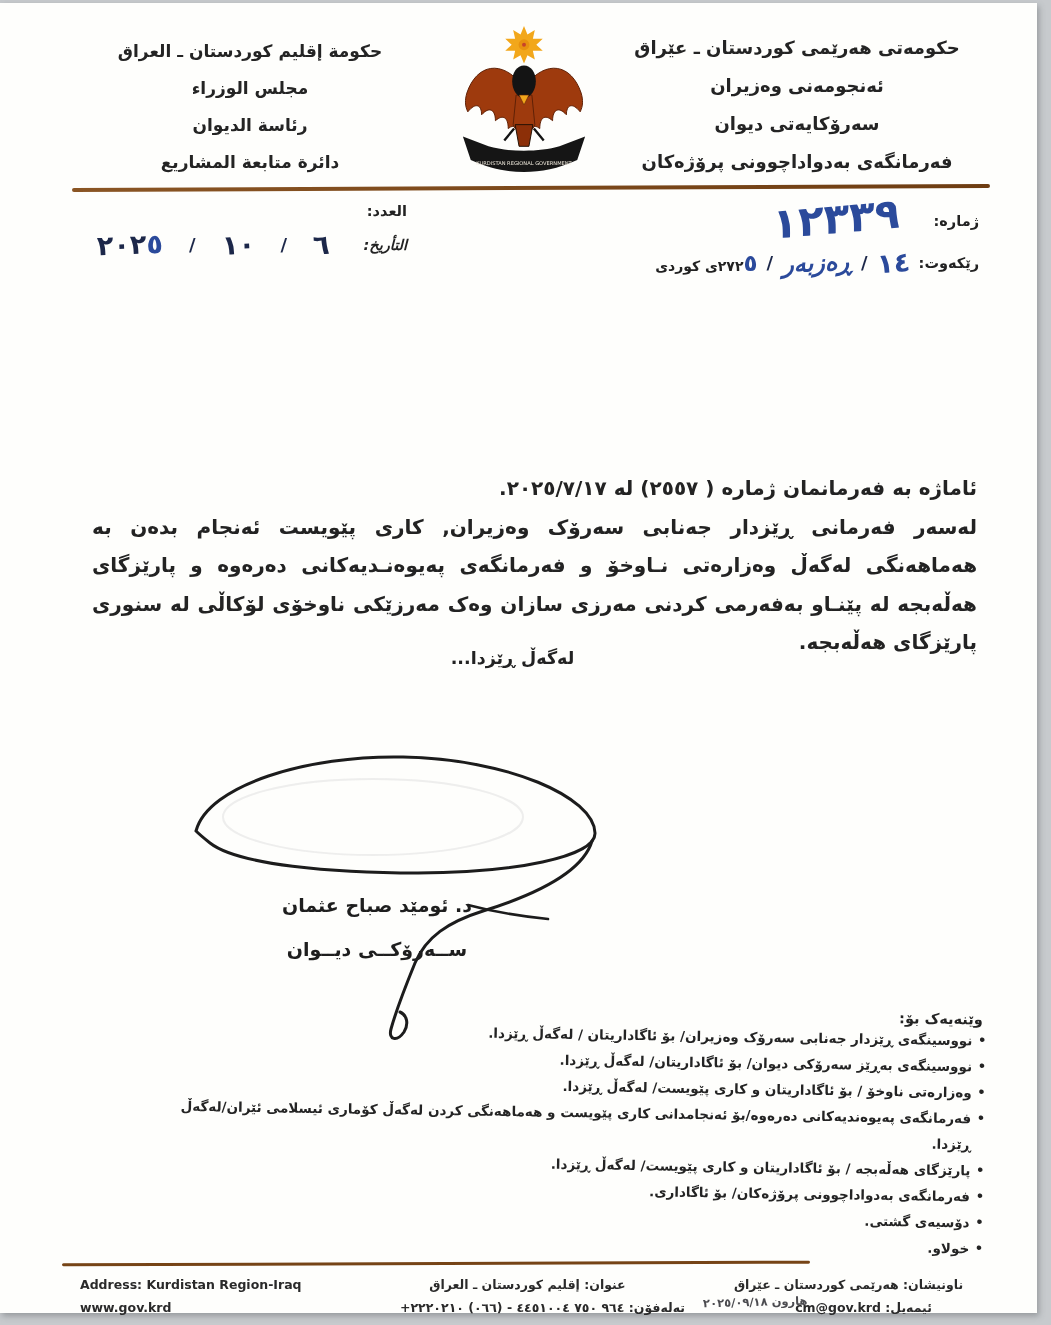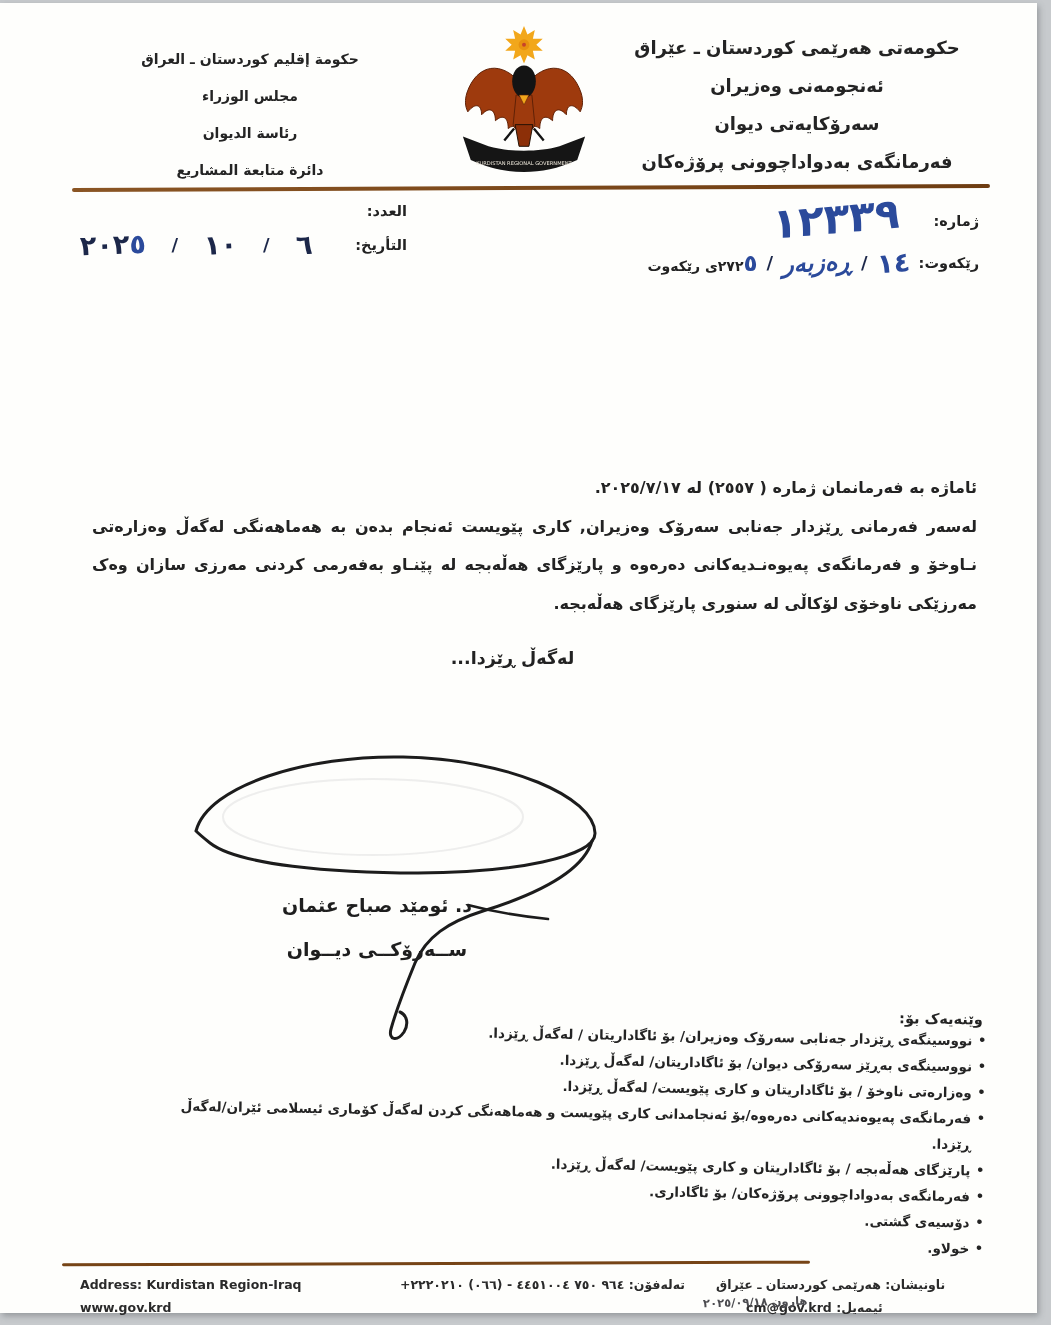--- a/index.html
+++ b/index.html
@@ -10,21 +10,21 @@
     -webkit-font-smoothing:antialiased;
   }
   .page{
     position:absolute;left:0;top:3px;width:1037px;height:1310px;
     background:#fefefc;
     box-shadow:2px 3px 6px rgba(90,95,100,.45);
   }
   
   .hdr-col{position:absolute;font-weight:bold;color:#242424;text-align:center;}
   .hdr-kurdish{right:50px;top:26px;width:380px;direction:rtl;font-size:18px;line-height:38px;}
-  .hdr-arabic{left:70px;top:38px;width:360px;direction:rtl;font-size:14px;line-height:37px;}
+  .hdr-arabic{left:70px;top:30px;width:360px;direction:rtl;font-size:17px;line-height:37px;}
   .emblem{position:absolute;left:455px;top:20px;width:138px;height:152px;}
   .rule-top{
     position:absolute;left:72px;top:183px;width:918px;height:4px;
     background:linear-gradient(to right,#8a5524,#6e3d12);
     transform:rotate(-0.25deg);border-radius:2px;
   }
   
   .meta-right{position:absolute;right:58px;top:194px;width:420px;direction:rtl;color:#222;}
   .meta-line{display:flex;direction:rtl;align-items:center;gap:9px;font-size:14.5px;font-weight:bold;}
   .hand{color:#2b4a9b;font-weight:bold;}
@@ -32,49 +32,49 @@
     font-size:42px;letter-spacing:8px;transform:rotate(-5deg) skewX(-6deg);
     display:inline-block;margin-right:24px;margin-top:-6px;
   }
   .hand-day{font-size:27px;transform:rotate(-4deg);display:inline-block;}
   .hand-month{font-size:24px;font-style:italic;transform:rotate(-3deg);display:inline-block;letter-spacing:2px;}
   .year-wrap{font-size:14px;font-weight:bold;}
   .year-wrap .hand{font-size:23px;}
   .meta-left{position:absolute;left:72px;top:200px;width:335px;direction:rtl;color:#222;}
   .meta-left .lbl{font-size:14.5px;font-weight:bold;text-align:right;}
   .ar-date{display:flex;direction:rtl;align-items:center;gap:26px;margin-top:10px;}
-  .ar-date .lbl{margin-left:17px;}
+  .ar-date .lbl{margin-left:8px;font-style:italic;}
   .navy{color:#1c2749;font-weight:bold;font-size:27px;transform:rotate(-3deg);display:inline-block;}
   .slash{font-size:18px;font-weight:bold;color:#1c2749;}
   
   .subject{position:absolute;left:0;right:40px;top:328px;text-align:center;direction:rtl;
     font-size:20.5px;font-weight:bold;color:#1f1f1f;line-height:57px;}
   .bodytext{position:absolute;left:92px;right:60px;top:466px;direction:rtl;color:#232323;
-    font-size:16px;font-weight:600;line-height:38.5px;}
+    font-size:20px;font-weight:600;line-height:38.5px;}
   .bodytext .ref{text-align:right;}
   .bodytext .para{text-align:justify;}
   .closing{position:absolute;left:0;right:60px;top:645px;text-align:center;direction:rtl;
     font-size:17.5px;font-weight:bold;color:#222;padding-left:48px;}
   
   .signature{position:absolute;left:168px;top:742px;width:445px;height:300px;}
   .signer{position:absolute;left:262px;top:880px;width:230px;text-align:center;direction:rtl;
     font-size:19px;font-weight:bold;color:#1e1e1e;line-height:44px;}
   
   .cc{position:absolute;right:52px;top:1002px;left:150px;direction:rtl;color:#242424;
     transform:rotate(0.9deg);}
   .cc-head{font-size:14.5px;font-weight:bold;text-align:right;margin-right:4px;}
   .cc-item{font-size:13.5px;font-weight:600;text-align:right;line-height:26px;padding-right:14px;position:relative;}
   .cc-item::before{content:"•";position:absolute;right:0;top:0;font-size:13px;}
   
   .rule-bottom{position:absolute;left:62px;top:1259px;width:748px;height:3px;
     background:#764416;transform:rotate(-0.2deg);border-radius:2px;}
   .foot{position:absolute;top:1270px;font-size:12.5px;font-weight:bold;color:#2a2a2a;line-height:23px;}
   .foot-en{left:80px;direction:ltr;text-align:left;}
   .foot-mid{left:335px;width:385px;direction:rtl;text-align:center;}
-  .foot-right{right:56px;width:265px;direction:rtl;text-align:left;}
+  .foot-right{right:56px;width:265px;direction:rtl;text-align:center;}
   .foot-note{position:absolute;left:703px;top:1292px;font-size:11.5px;color:#4c4c50;
     direction:rtl;transform:rotate(-1.5deg);font-weight:600;}
   .ltr{direction:ltr;unicode-bidi:embed;margin-left:30px;}
 </style>
 </head>
 <body>
 
 <div class="page">
 
   <div class="hdr-col hdr-kurdish">
@@ -122,21 +122,21 @@
     <div class="meta-line" style="height:48px;">
       <span>ژمارە:</span>
       <span class="hand hand-number">١٢٣٣٩</span>
     </div>
     <div class="meta-line" style="margin-top:2px;">
       <span>رێكەوت:</span>
       <span class="hand hand-day">١٤</span>
       <span class="slash">/</span>
       <span class="hand hand-month">ڕەزبەر</span>
       <span class="slash">/</span>
-      <span class="year-wrap"><span>٢٧٢</span><span class="hand">٥</span><span>ی رێكەوت</span></span>
+      <span class="year-wrap"><span>٢٧٢</span><span class="hand">٥</span><span>ی كوردی</span></span>
     </div>
   </div>
 
   <div class="meta-left">
     <div class="lbl">العدد:</div>
     <div class="ar-date">
       <span class="lbl">التأريخ:</span>
       <span class="navy">٦</span>
       <span class="slash">/</span>
       <span class="navy">١٠</span>
@@ -178,20 +178,21 @@
   </div>
 
   <div class="rule-bottom"></div>
 
   <div class="foot foot-en">
     <div>Address: Kurdistan Region-Iraq</div>
     <div>www.gov.krd</div>
   </div>
 
   <div class="foot foot-mid">
+    <div>عنوان: إقليم كوردستان ـ العراق</div>
     <div>
       <span>تەلەفۆن:</span>
       <span class="ltr">+٩٦٤ ٧٥٠ ٤٤٥١٠٠٤ - (٠٦٦) ٢٢٢٠٢١٠</span>
     </div>
   </div>
 
   <div class="foot foot-right">
     <div>ناونیشان: هەرێمی كوردستان ـ عێراق</div>
     <div>
       <span>ئیمەیل:</span>

